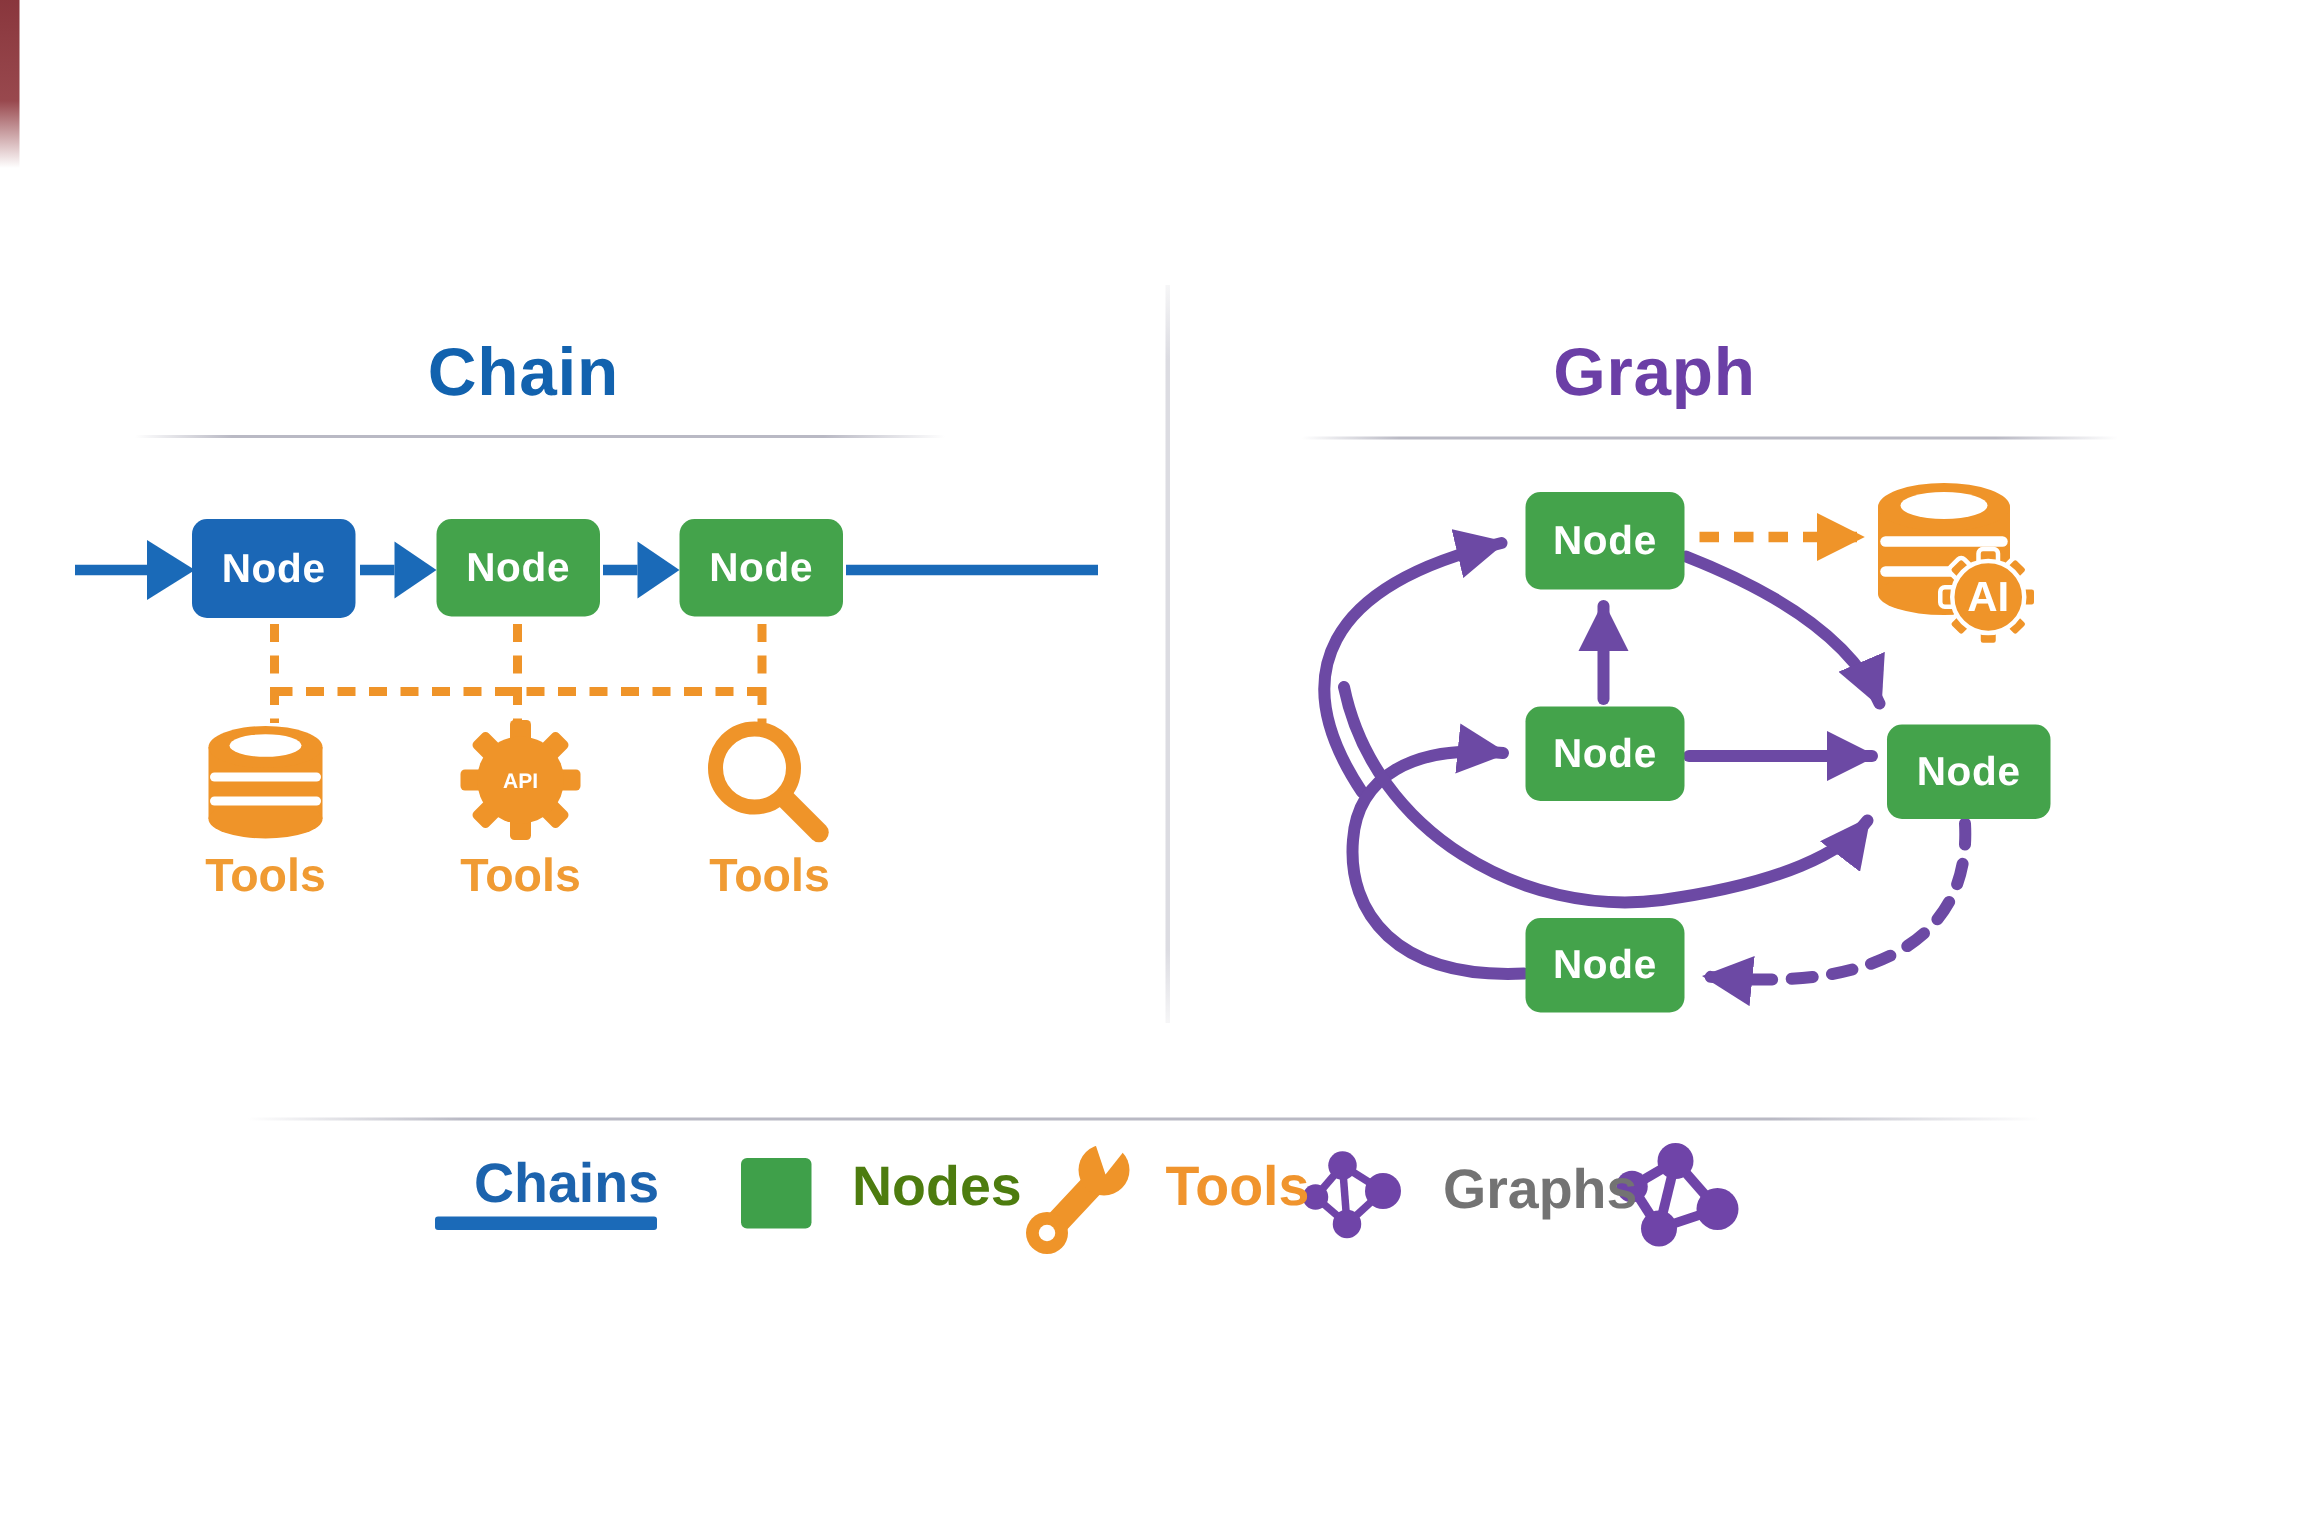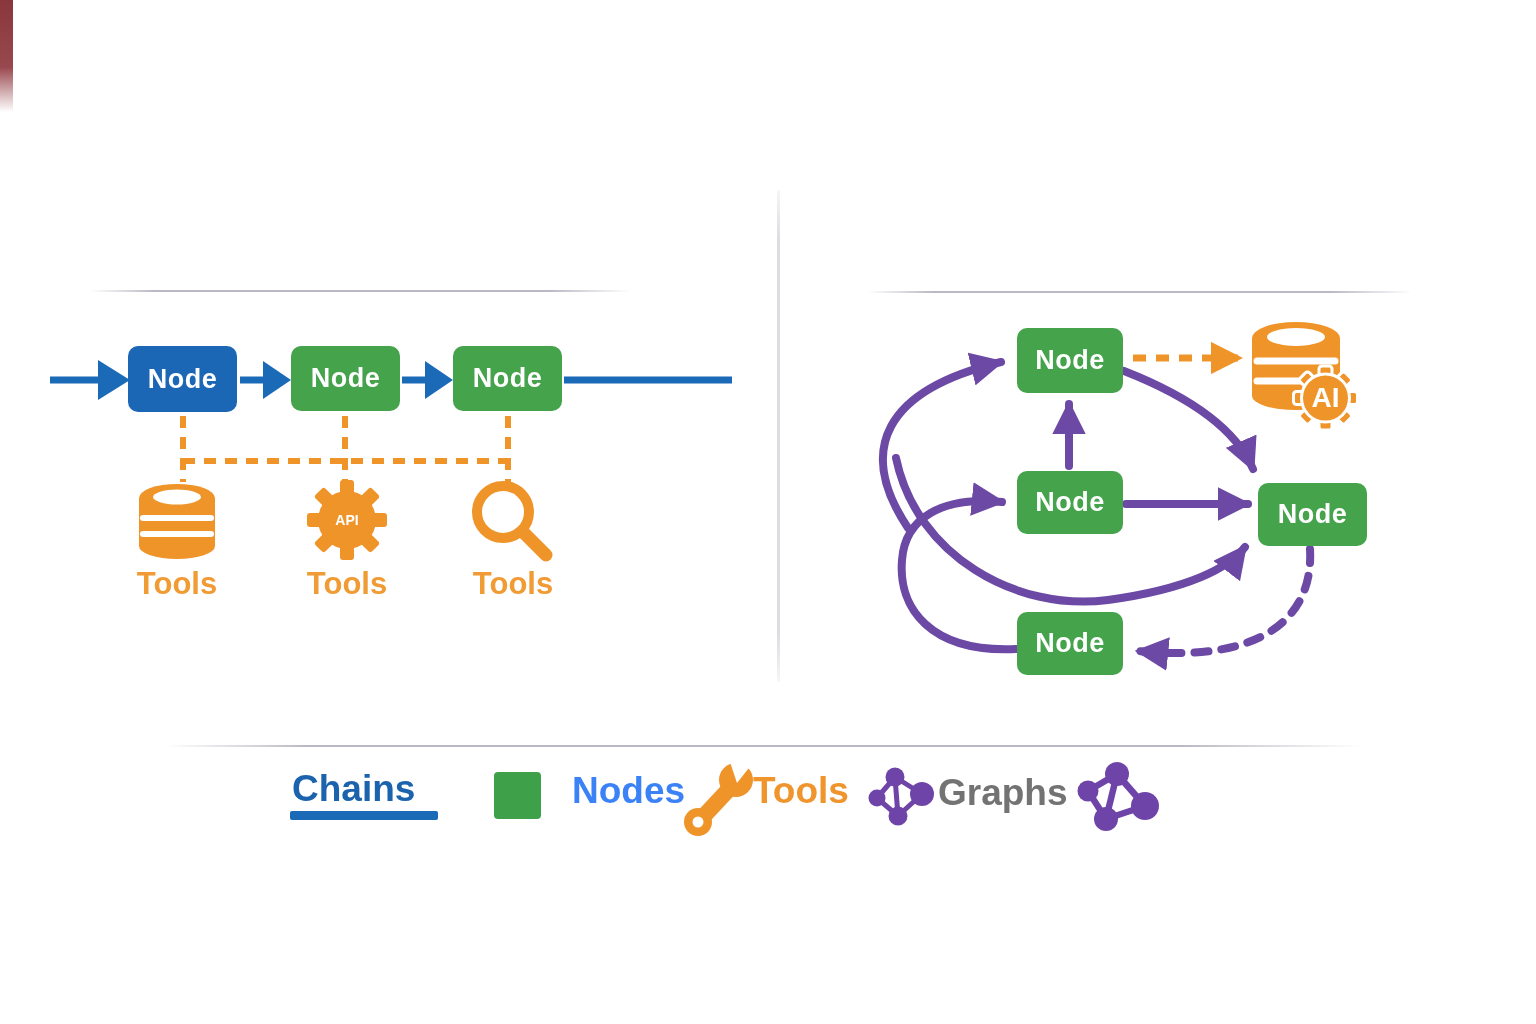--- a/index.html
+++ b/index.html
@@ -14,31 +14,33 @@
   .hline{height:2px;background:linear-gradient(to right,rgba(170,170,180,0),#b9b9c4 12%,#b9b9c4 85%,rgba(170,170,180,0));}
   .vdivider{width:3px;background:linear-gradient(to bottom,rgba(210,210,216,.2),#dcdce2 10%,#dcdce2 90%,rgba(210,210,216,.2));}
   .node{
     display:flex;align-items:center;justify-content:center;
     color:#fff;font-weight:700;font-size:27px;border-radius:10px;
     letter-spacing:.5px;
   }
   .node-blue{background:#1b67b6;}
   .node-green{background:#44a34b;}
   .tools-label{width:140px;text-align:center;font-size:31px;font-weight:700;color:#f09b33;}
-  .legend-label{font-size:37px;font-weight:700;white-space:nowrap;}
+  .legend-label{font-size:37px;font-weight:700;white-space:nowrap;margin-left:24px;}
   .icon-text{display:flex;align-items:center;justify-content:center;color:#fff;font-weight:700;}
   .edge-artifact{background:linear-gradient(to bottom,#7c2027,#8d343a 60%,rgba(141,52,58,0));}
 </style>
 </head>
 <body>
 
 <div id="canvas">
 
   <div class="abs edge-artifact" style="left:0;top:0;width:13px;height:112px;opacity:.9"></div>
 
+  <div class="abs title" style="left:149px;top:222px;color:#1262ae">Chain</div>
+  <div class="abs title" style="left:903px;top:222px;color:#6b3fa6">Graph</div>
 
   <div class="abs hline" style="left:90px;top:290px;width:540px"></div>
   <div class="abs hline" style="left:868px;top:291px;width:544px"></div>
 
   <div class="abs vdivider" style="left:777px;top:190px;height:492px"></div>
 
   <div class="abs hline" style="left:165px;top:745px;width:1195px"></div>
 
   <svg class="abs" style="left:0;top:0" width="1536" height="1024" viewBox="0 0 1536 1024">
     <defs>
@@ -196,19 +198,19 @@
   </div>
   <div class="abs node node-green" style="left:1258px;top:483px;width:109px;height:63px">
     <span>Node</span>
   </div>
 
   <div class="abs icon-text" style="left:1300px;top:385px;width:51px;height:26px;font-size:28px">AI</div>
 
   <div class="abs legend-label" style="left:292px;top:768px;color:#1c63ad">Chains</div>
   <div class="abs" style="left:290px;top:811px;width:148px;height:9px;background:#1b6ab8;border-radius:2px"></div>
 
-  <div class="abs legend-label" style="left:572px;top:770px;color:#3b82f6">Nodes</div>
+  <div class="abs legend-label" style="left:544px;top:770px;color:#4d7c0f">Nodes</div>
 
   <div class="abs legend-label" style="left:753px;top:770px;color:#f0942d">Tools</div>
 
   <div class="abs legend-label" style="left:938px;top:772px;color:#737373">Graphs</div>
 
 </div>
 
 </body></html>

